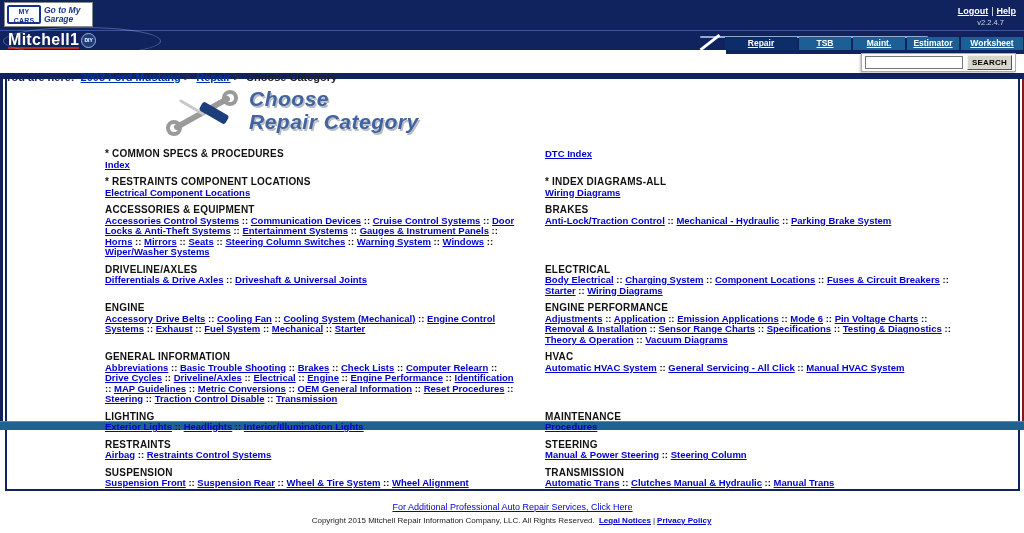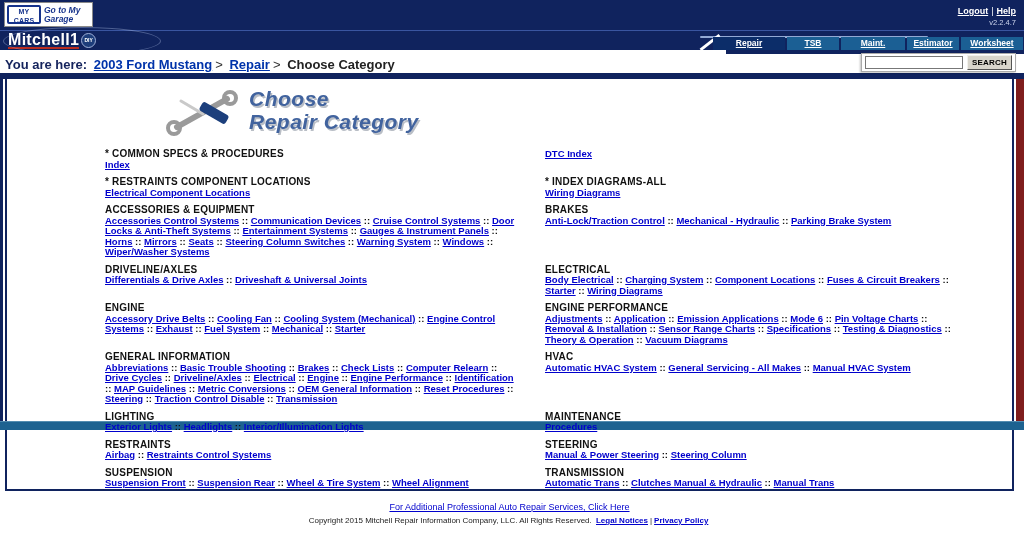--- a/index.html
+++ b/index.html
@@ -11,52 +11,52 @@
 
   .mycars-box { position:absolute; top:2px; left:4px; height:25px; background:#fff; border:1px solid #8a8a8a; display:flex; align-items:center; gap:3px; padding:1px 4px 1px 2px; cursor:pointer; }
   .plate { width:34px; height:19px; border:2px solid #16338c; border-radius:2px; background:#fff; display:flex; flex-direction:column; overflow:hidden; }
   .plate-top { height:4px; background:#16338c; }
   .plate-label { font-size:7px; font-weight:bold; color:#16338c; text-align:center; line-height:9px; letter-spacing:0.2px; }
   .garage-label { font-size:8.5px; font-weight:bold; font-style:italic; color:#16338c; line-height:9px; width:44px; }
 
   .logout-help { position:absolute; top:6px; right:8px; font-size:9px; font-weight:bold; color:#fff; }
   .logout-help a { color:#fff; text-decoration:underline; cursor:pointer; }
   .top-divider-char { margin:0 3px; font-weight:normal; }
-  .version { position:absolute; top:18px; right:8px; font-size:7.5px; color:#cdd6ee; }
+  .version { position:absolute; top:18px; right:20px; font-size:7.5px; color:#cdd6ee; }
 
   .logo { position:absolute; top:31px; left:8px; }
   .logo-ellipse { position:absolute; top:-4px; left:-5px; width:158px; height:28px; border:1px solid rgba(190,205,240,0.35); border-radius:50%; pointer-events:none; }
   .brand { font-size:16px; font-weight:bold; color:#fff; letter-spacing:0.3px; display:inline-block; border-bottom:2px solid #b92d21; line-height:14px; }
   .badge { display:inline-block; width:15px; height:15px; border-radius:50%; background:#1d3d7a; border:1px solid #9fb0d8; color:#fff; font-size:5px; font-weight:bold; text-align:center; line-height:13px; vertical-align:middle; margin-left:2px; }
   .tagline { font-size:6.5px; color:#b9c4e0; font-style:italic; margin-top:1px; }
 
   .tab-accent { position:absolute; top:36px; right:96px; width:228px; height:2px; background:#93a9d4; border-radius:2px; }
   .white-slash { position:absolute; top:41px; right:302px; width:24px; height:3px; background:#fff; transform:rotate(-38deg); }
   .tabs { position:absolute; top:37px; right:1px; display:flex; gap:2px; }
   .tab { height:13px; line-height:13px; background:#1b5f94; color:#fff; font-size:8.5px; font-weight:bold; text-align:center; text-decoration:underline; cursor:pointer; }
   .tab.active { background:#0c2d69; }
-  .tab-repair{width:72px;} .tab-tsb{width:52px;} .tab-maint{width:64px;} .tab-estimator{width:52px;} .tab-worksheet{width:62px;}
+  .tab-repair{width:72px;} .tab-tsb{width:52px;} .tab-maint{width:52px;} .tab-estimator{width:52px;} .tab-worksheet{width:62px;}
 
   
   .crumb-row { position:relative; width:100%; height:23px; background:#fff; }
   .tab-underline { position:absolute; top:0; right:0; width:298px; height:4px; background:#10235e; }
-  .breadcrumb { padding:7px 0 0 5px; font-size:13px; color:#14235c; }
+  .breadcrumb { padding:21px 0 0 5px; font-size:11px; color:#14235c; }
   .breadcrumb .bc-prefix { font-weight:bold; }
   .breadcrumb a { color:#0033aa; font-weight:bold; text-decoration:underline; cursor:pointer; margin:0 3px; }
   .breadcrumb .bc-sep { color:#333; }
   .breadcrumb .bc-current { font-weight:bold; color:#222; margin-left:3px; }
 
   .search-panel { position:absolute; top:3px; right:8px; height:19px; background:#fff; border:1px solid #aaa; box-shadow:-1px 1px 2px rgba(0,0,0,0.25); display:flex; align-items:center; gap:4px; padding:2px 3px; }
   .search-input { width:98px; height:13px; border:1px solid #777; font-size:9px; padding:0 2px; }
   .search-btn { height:15px; font-size:8px; font-weight:bold; font-family:"Liberation Sans",sans-serif; color:#000; background:#d8d5cc; border:1px solid #555; border-top-color:#f2f1ec; border-left-color:#f2f1ec; padding:0 4px; cursor:pointer; letter-spacing:0.2px; }
 
   .top-rule { width:100%; height:6px; background:#10235e; }
 
   
-  .page-body { width:100%; height:342px; background:#fff; border-left:3px solid #10235e; border-right:8px solid #7f1d1d; }
+  .page-body { width:100%; height:342px; background:#fff; border-left:3px solid #10235e; border-right:2px solid #7f1d1d; }
   .content-box { margin:0 2px; height:412px; border:2px solid #10235e; border-top:none; overflow:hidden; }
 
   .title-row { margin:8px 0 0 158px; display:flex; align-items:flex-start; gap:10px; height:52px; }
   .title-text { font-size:21px; font-weight:bold; font-style:italic; color:#41639e; line-height:23px; letter-spacing:0.5px; text-shadow:1.5px 1.5px 0 #b9bec6; }
 
   .cat-grid { margin:10px 0 0 98px; display:grid; grid-template-columns:414px 414px; column-gap:26px; row-gap:7px; }
   .cat-heading { font-size:10px; font-weight:bold; color:#111; line-height:10.5px; letter-spacing:0.2px; }
   .cat-links { font-size:9.5px; line-height:10.5px; }
   .cat-links a { color:#0000cc; font-weight:bold; text-decoration:underline; cursor:pointer; }
   .cat-links .sep { color:#111; font-weight:bold; }
@@ -182,21 +182,21 @@
         <div class="cat">
           <div class="cat-heading">ENGINE PERFORMANCE</div>
           <div class="cat-links"><a>Adjustments</a><span class="sep"> :: </span><a>Application</a><span class="sep"> :: </span><a>Emission Applications</a><span class="sep"> :: </span><a>Mode 6</a><span class="sep"> :: </span><a>Pin Voltage Charts</a><span class="sep"> :: </span><a>Removal &amp; Installation</a><span class="sep"> :: </span><a>Sensor Range Charts</a><span class="sep"> :: </span><a>Specifications</a><span class="sep"> :: </span><a>Testing &amp; Diagnostics</a><span class="sep"> :: </span><a>Theory &amp; Operation</a><span class="sep"> :: </span><a>Vacuum Diagrams</a></div>
         </div>
         <div class="cat">
           <div class="cat-heading">GENERAL INFORMATION</div>
           <div class="cat-links"><a>Abbreviations</a><span class="sep"> :: </span><a>Basic Trouble Shooting</a><span class="sep"> :: </span><a>Brakes</a><span class="sep"> :: </span><a>Check Lists</a><span class="sep"> :: </span><a>Computer Relearn</a><span class="sep"> :: </span><a>Drive Cycles</a><span class="sep"> :: </span><a>Driveline/Axles</a><span class="sep"> :: </span><a>Electrical</a><span class="sep"> :: </span><a>Engine</a><span class="sep"> :: </span><a>Engine Performance</a><span class="sep"> :: </span><a>Identification</a><span class="sep"> :: </span><a>MAP Guidelines</a><span class="sep"> :: </span><a>Metric Conversions</a><span class="sep"> :: </span><a>OEM General Information</a><span class="sep"> :: </span><a>Reset Procedures</a><span class="sep"> :: </span><a>Steering</a><span class="sep"> :: </span><a>Traction Control Disable</a><span class="sep"> :: </span><a>Transmission</a></div>
         </div>
         <div class="cat">
           <div class="cat-heading">HVAC</div>
-          <div class="cat-links"><a>Automatic HVAC System</a><span class="sep"> :: </span><a>General Servicing - All Makes</a><span class="sep"> :: </span><a>Manual HVAC System</a></div>
+          <div class="cat-links"><a>Automatic HVAC System</a><span class="sep"> :: </span><a>General Servicing - All Click</a><span class="sep"> :: </span><a>Manual HVAC System</a></div>
         </div>
         <div class="cat">
           <div class="cat-heading">LIGHTING</div>
           <div class="cat-links"><a>Exterior Lights</a><span class="sep"> :: </span><a>Headlights</a><span class="sep"> :: </span><a>Interior/Illumination Lights</a></div>
         </div>
         <div class="cat">
           <div class="cat-heading">MAINTENANCE</div>
           <div class="cat-links"><a>Procedures</a></div>
         </div>
         <div class="cat">

